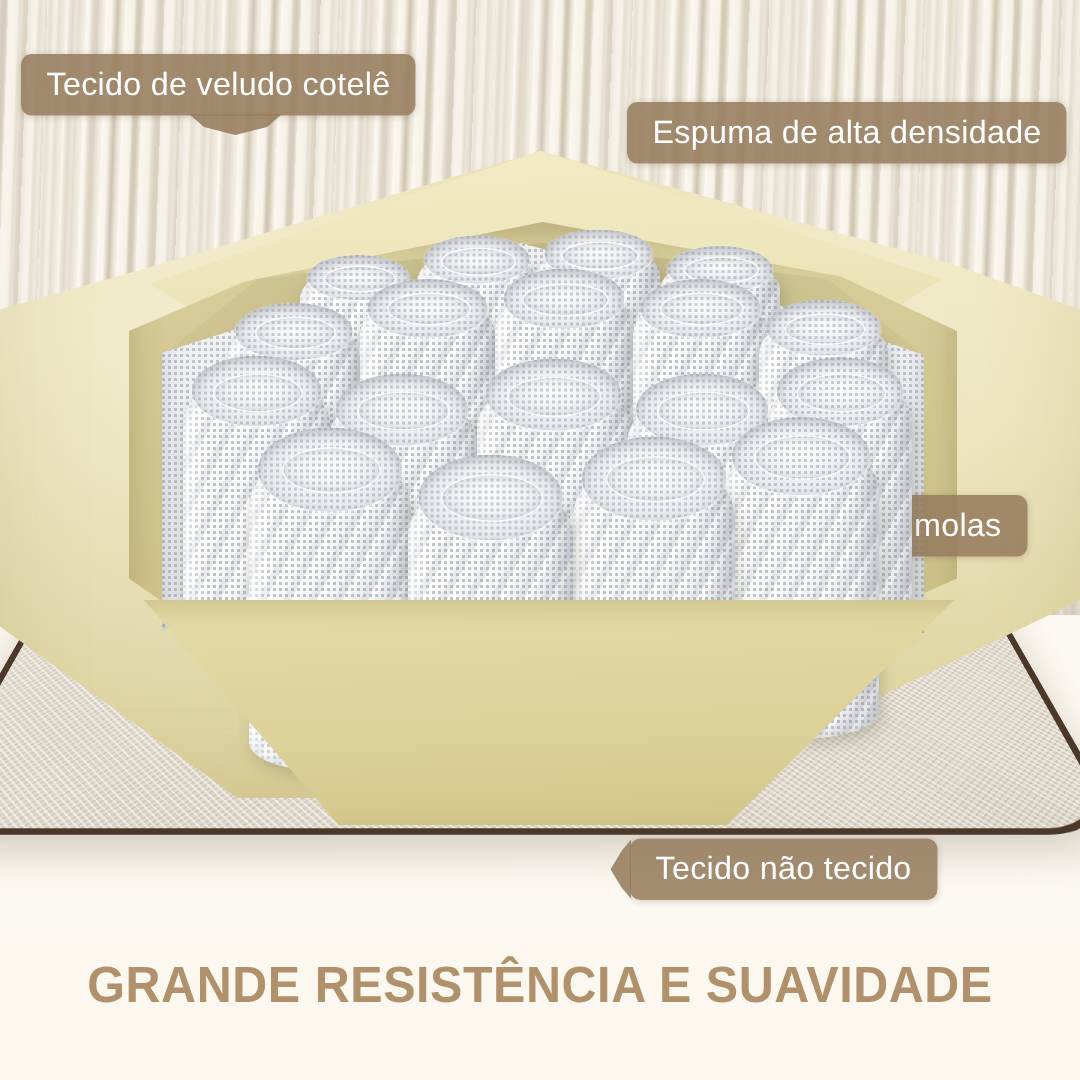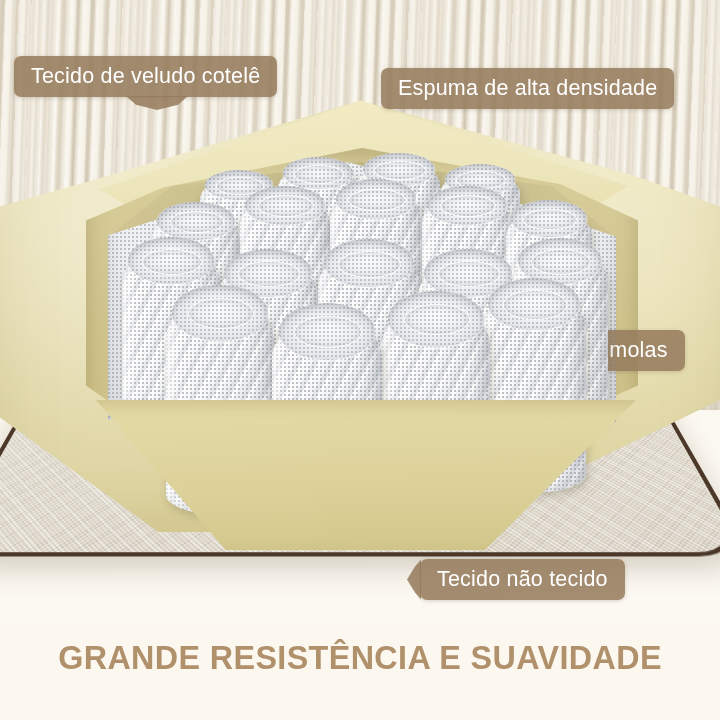--- a/index.html
+++ b/index.html
@@ -208,22 +208,22 @@
   .tail-left::before {
     content: "";
     position: absolute;
     left: -13px; top: 50%;
     transform: translateY(-50%);
     width: 14px; height: 40px;
     background: rgba(150,124,93,.88);
     clip-path: polygon(100% 0, 100% 100%, 56% 82%, 0 50%, 56% 18%);
   }
 
-  #label-fabric  { left: 14px;  top: 56px;  }
-  #label-foam    { left: 381px; top: 68px;  border-top-right-radius:7px; border-bottom-right-radius:7px; }
+  #label-fabric  { left: 14px;  top: 36px;  }
+  #label-foam    { left: 418px; top: 68px;  border-top-right-radius:7px; border-bottom-right-radius:7px; }
   #label-springs { left: 468px; top: 330px; }
   #label-base    { left: 420px; top: 559px; }
 
   
   .headline {
     position: absolute;
     left: 0; top: 638px;
     width: 720px;
     text-align: center;
     color: #B0916B;

